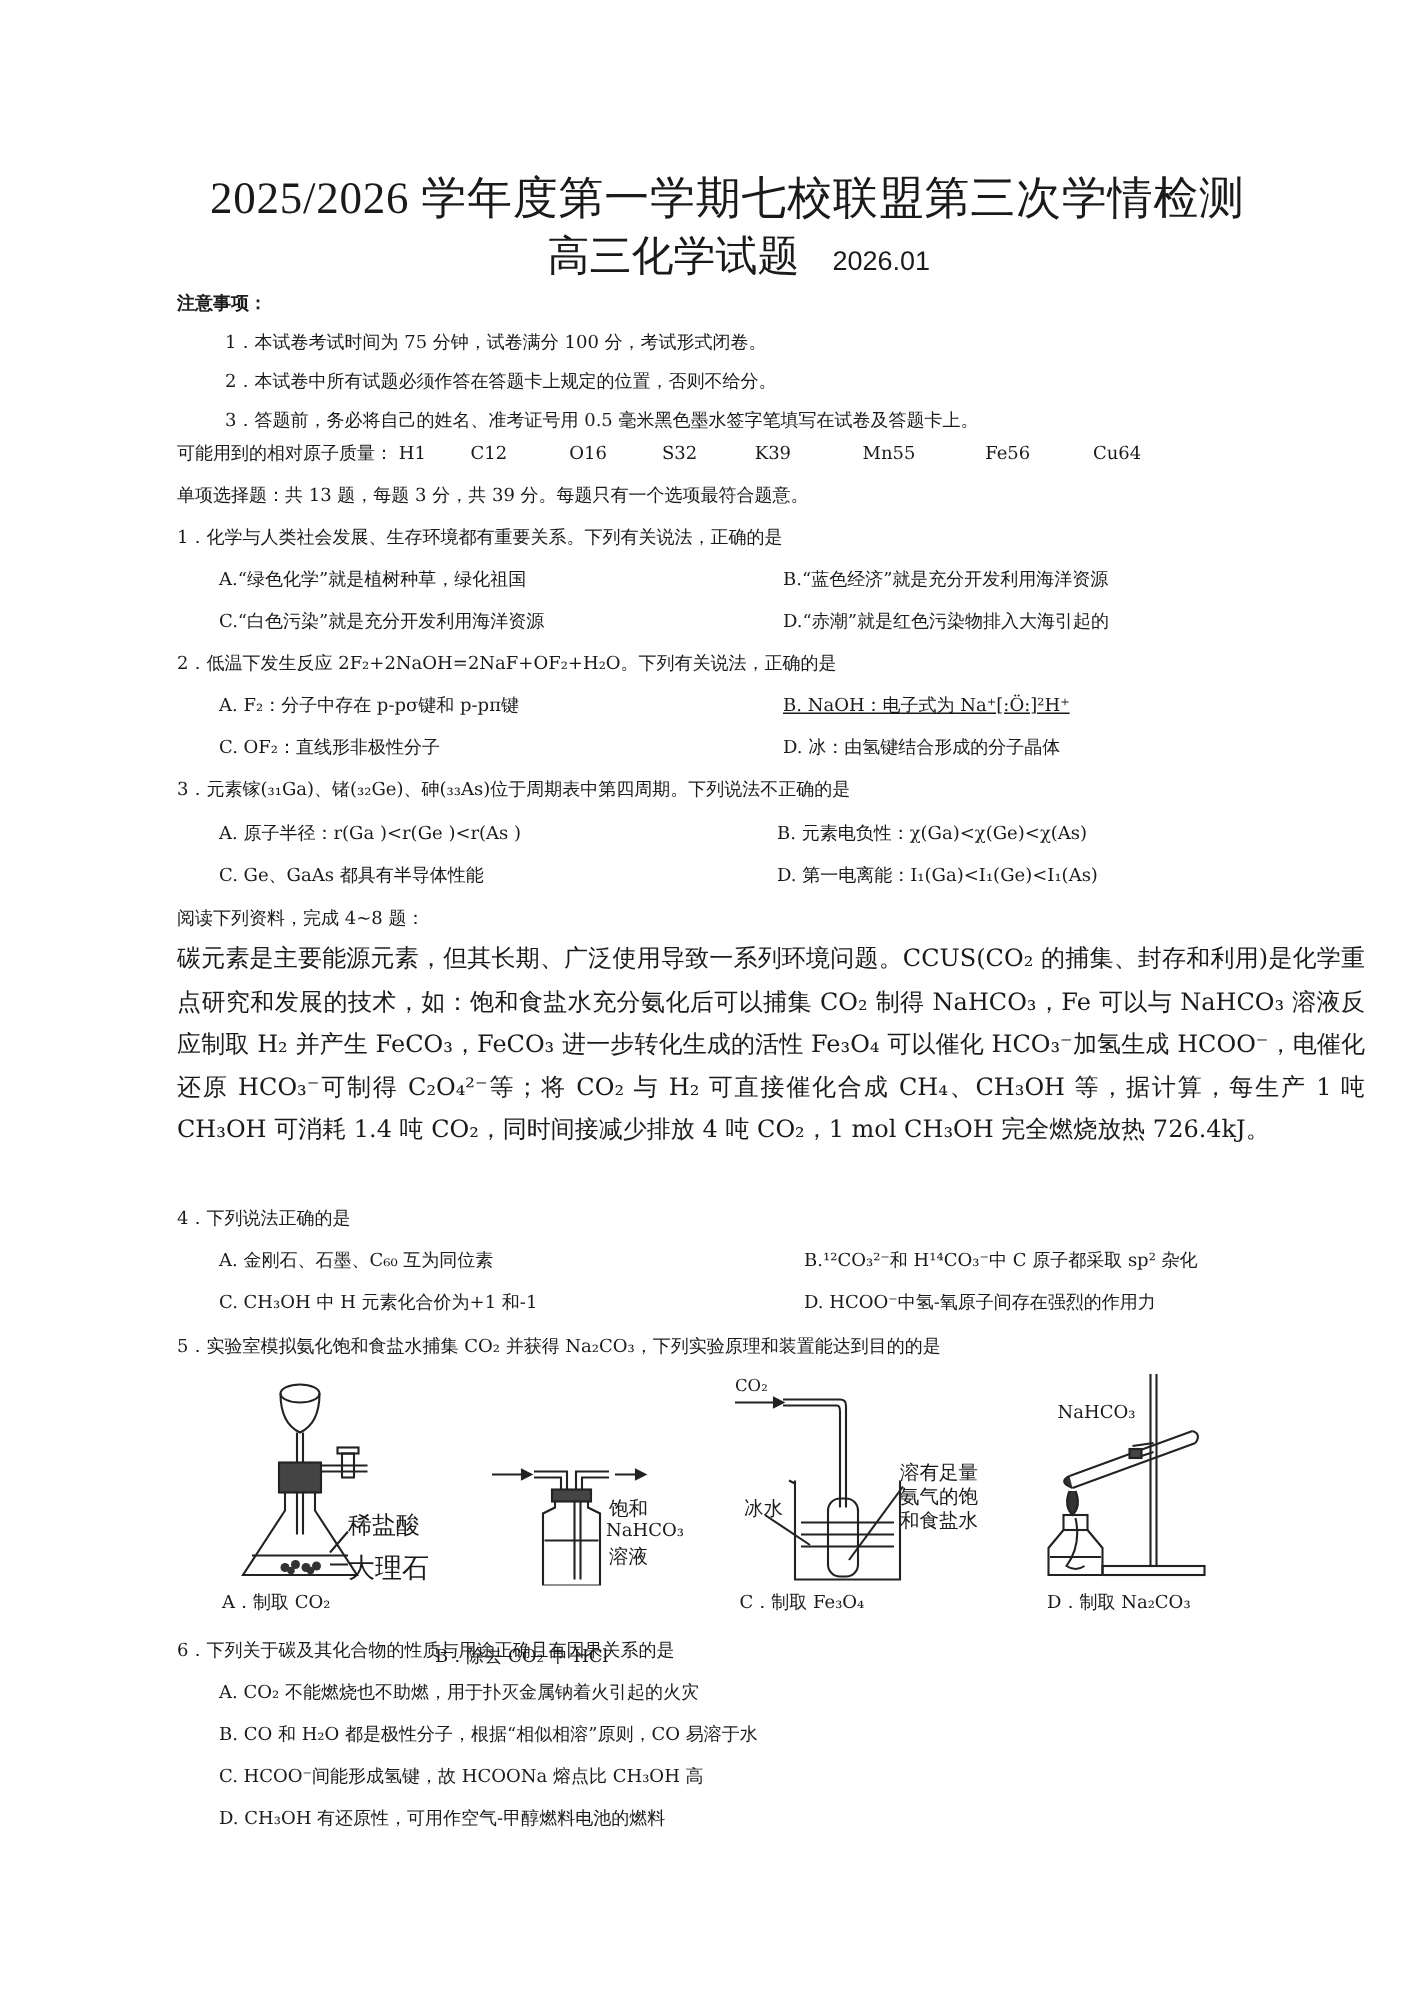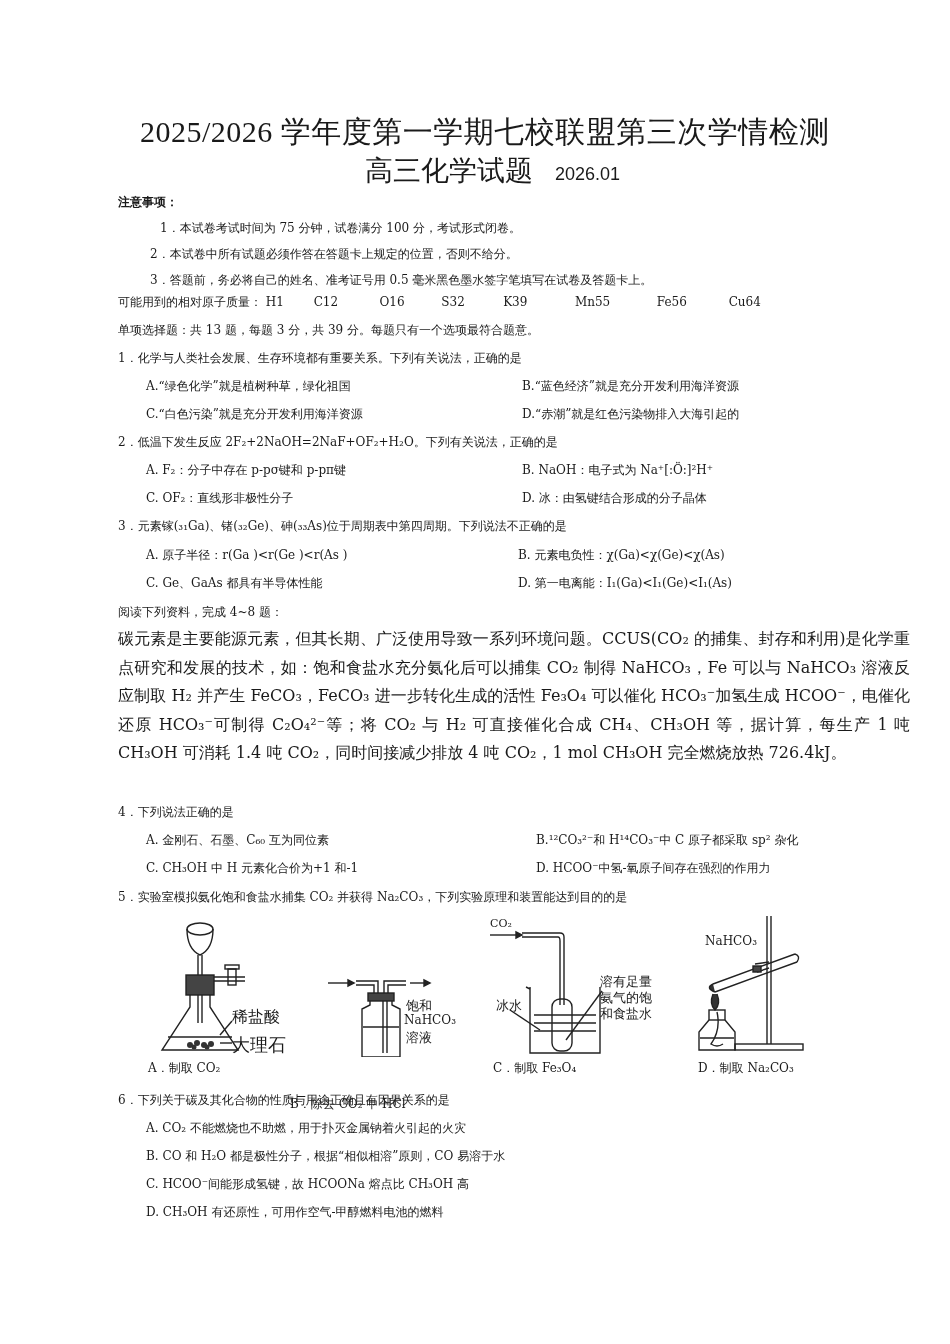--- a/index.html
+++ b/index.html
@@ -18,21 +18,21 @@
 </style>
 </head>
 <body>
 
 <div class="abs title1">2025/2026 学年度第一学期七校联盟第三次学情检测</div>
 <div class="abs title2">
   <span>高三化学试题</span><span class="date">2026.01</span>
 </div>
 
 <div class="abs txt bold" style="left:118px;top:188px;">注意事项：</div>
-<div class="abs txt" style="left:160px;top:214px;">1．本试卷考试时间为 75 分钟，试卷满分 100 分，考试形式闭卷。</div>
+<div class="abs txt" style="left:150px;top:214px;">1．本试卷考试时间为 75 分钟，试卷满分 100 分，考试形式闭卷。</div>
 <div class="abs txt" style="left:150px;top:240px;">2．本试卷中所有试题必须作答在答题卡上规定的位置，否则不给分。</div>
 <div class="abs txt" style="left:150px;top:266px;">3．答题前，务必将自己的姓名、准考证号用 0.5 毫米黑色墨水签字笔填写在试卷及答题卡上。</div>
 
 <div class="abs txt" style="left:118px;top:288px;">
   <span>可能用到的相对原子质量：</span>
   <span style="display:inline-block;width:44px">H1</span>
   <span style="display:inline-block;width:62px">C12</span>
   <span style="display:inline-block;width:58px">O16</span>
   <span style="display:inline-block;width:58px">S32</span>
   <span style="display:inline-block;width:68px">K39</span>
@@ -43,21 +43,21 @@
 <div class="abs txt" style="left:118px;top:316px;">单项选择题：共 13 题，每题 3 分，共 39 分。每题只有一个选项最符合题意。</div>
 
 <div class="abs txt" style="left:118px;top:344px;">1．化学与人类社会发展、生存环境都有重要关系。下列有关说法，正确的是</div>
 <div class="abs txt" style="left:146px;top:372px;">A.“绿色化学”就是植树种草，绿化祖国</div>
 <div class="abs txt" style="left:522px;top:372px;">B.“蓝色经济”就是充分开发利用海洋资源</div>
 <div class="abs txt" style="left:146px;top:400px;">C.“白色污染”就是充分开发利用海洋资源</div>
 <div class="abs txt" style="left:522px;top:400px;">D.“赤潮”就是红色污染物排入大海引起的</div>
 
 <div class="abs txt" style="left:118px;top:428px;">2．低温下发生反应 2F₂+2NaOH=2NaF+OF₂+H₂O。下列有关说法，正确的是</div>
 <div class="abs txt" style="left:146px;top:456px;">A. F₂：分子中存在 p-pσ键和 p-pπ键</div>
-<div class="abs txt" style="left:522px;top:456px;">B. NaOH：电子式为 Na⁺[:Ö:]²H⁺</div>
+<div class="abs txt" style="left:522px;top:456px;text-decoration:underline;">B. NaOH：电子式为 Na⁺[:Ö:]²H⁺</div>
 <div class="abs txt" style="left:146px;top:484px;">C. OF₂：直线形非极性分子</div>
 <div class="abs txt" style="left:522px;top:484px;">D. 冰：由氢键结合形成的分子晶体</div>
 
 <div class="abs txt" style="left:118px;top:512px;">3．元素镓(₃₁Ga)、锗(₃₂Ge)、砷(₃₃As)位于周期表中第四周期。下列说法不正确的是</div>
 <div class="abs txt" style="left:146px;top:541px;">A. 原子半径：r(Ga )&lt;r(Ge )&lt;r(As )</div>
 <div class="abs txt" style="left:518px;top:541px;">B. 元素电负性：χ(Ga)&lt;χ(Ge)&lt;χ(As)</div>
 <div class="abs txt" style="left:146px;top:569px;">C. Ge、GaAs 都具有半导体性能</div>
 <div class="abs txt" style="left:518px;top:569px;">D. 第一电离能：I₁(Ga)&lt;I₁(Ge)&lt;I₁(As)</div>
 
 <div class="abs txt" style="left:118px;top:598px;">阅读下列资料，完成 4~8 题：</div>

